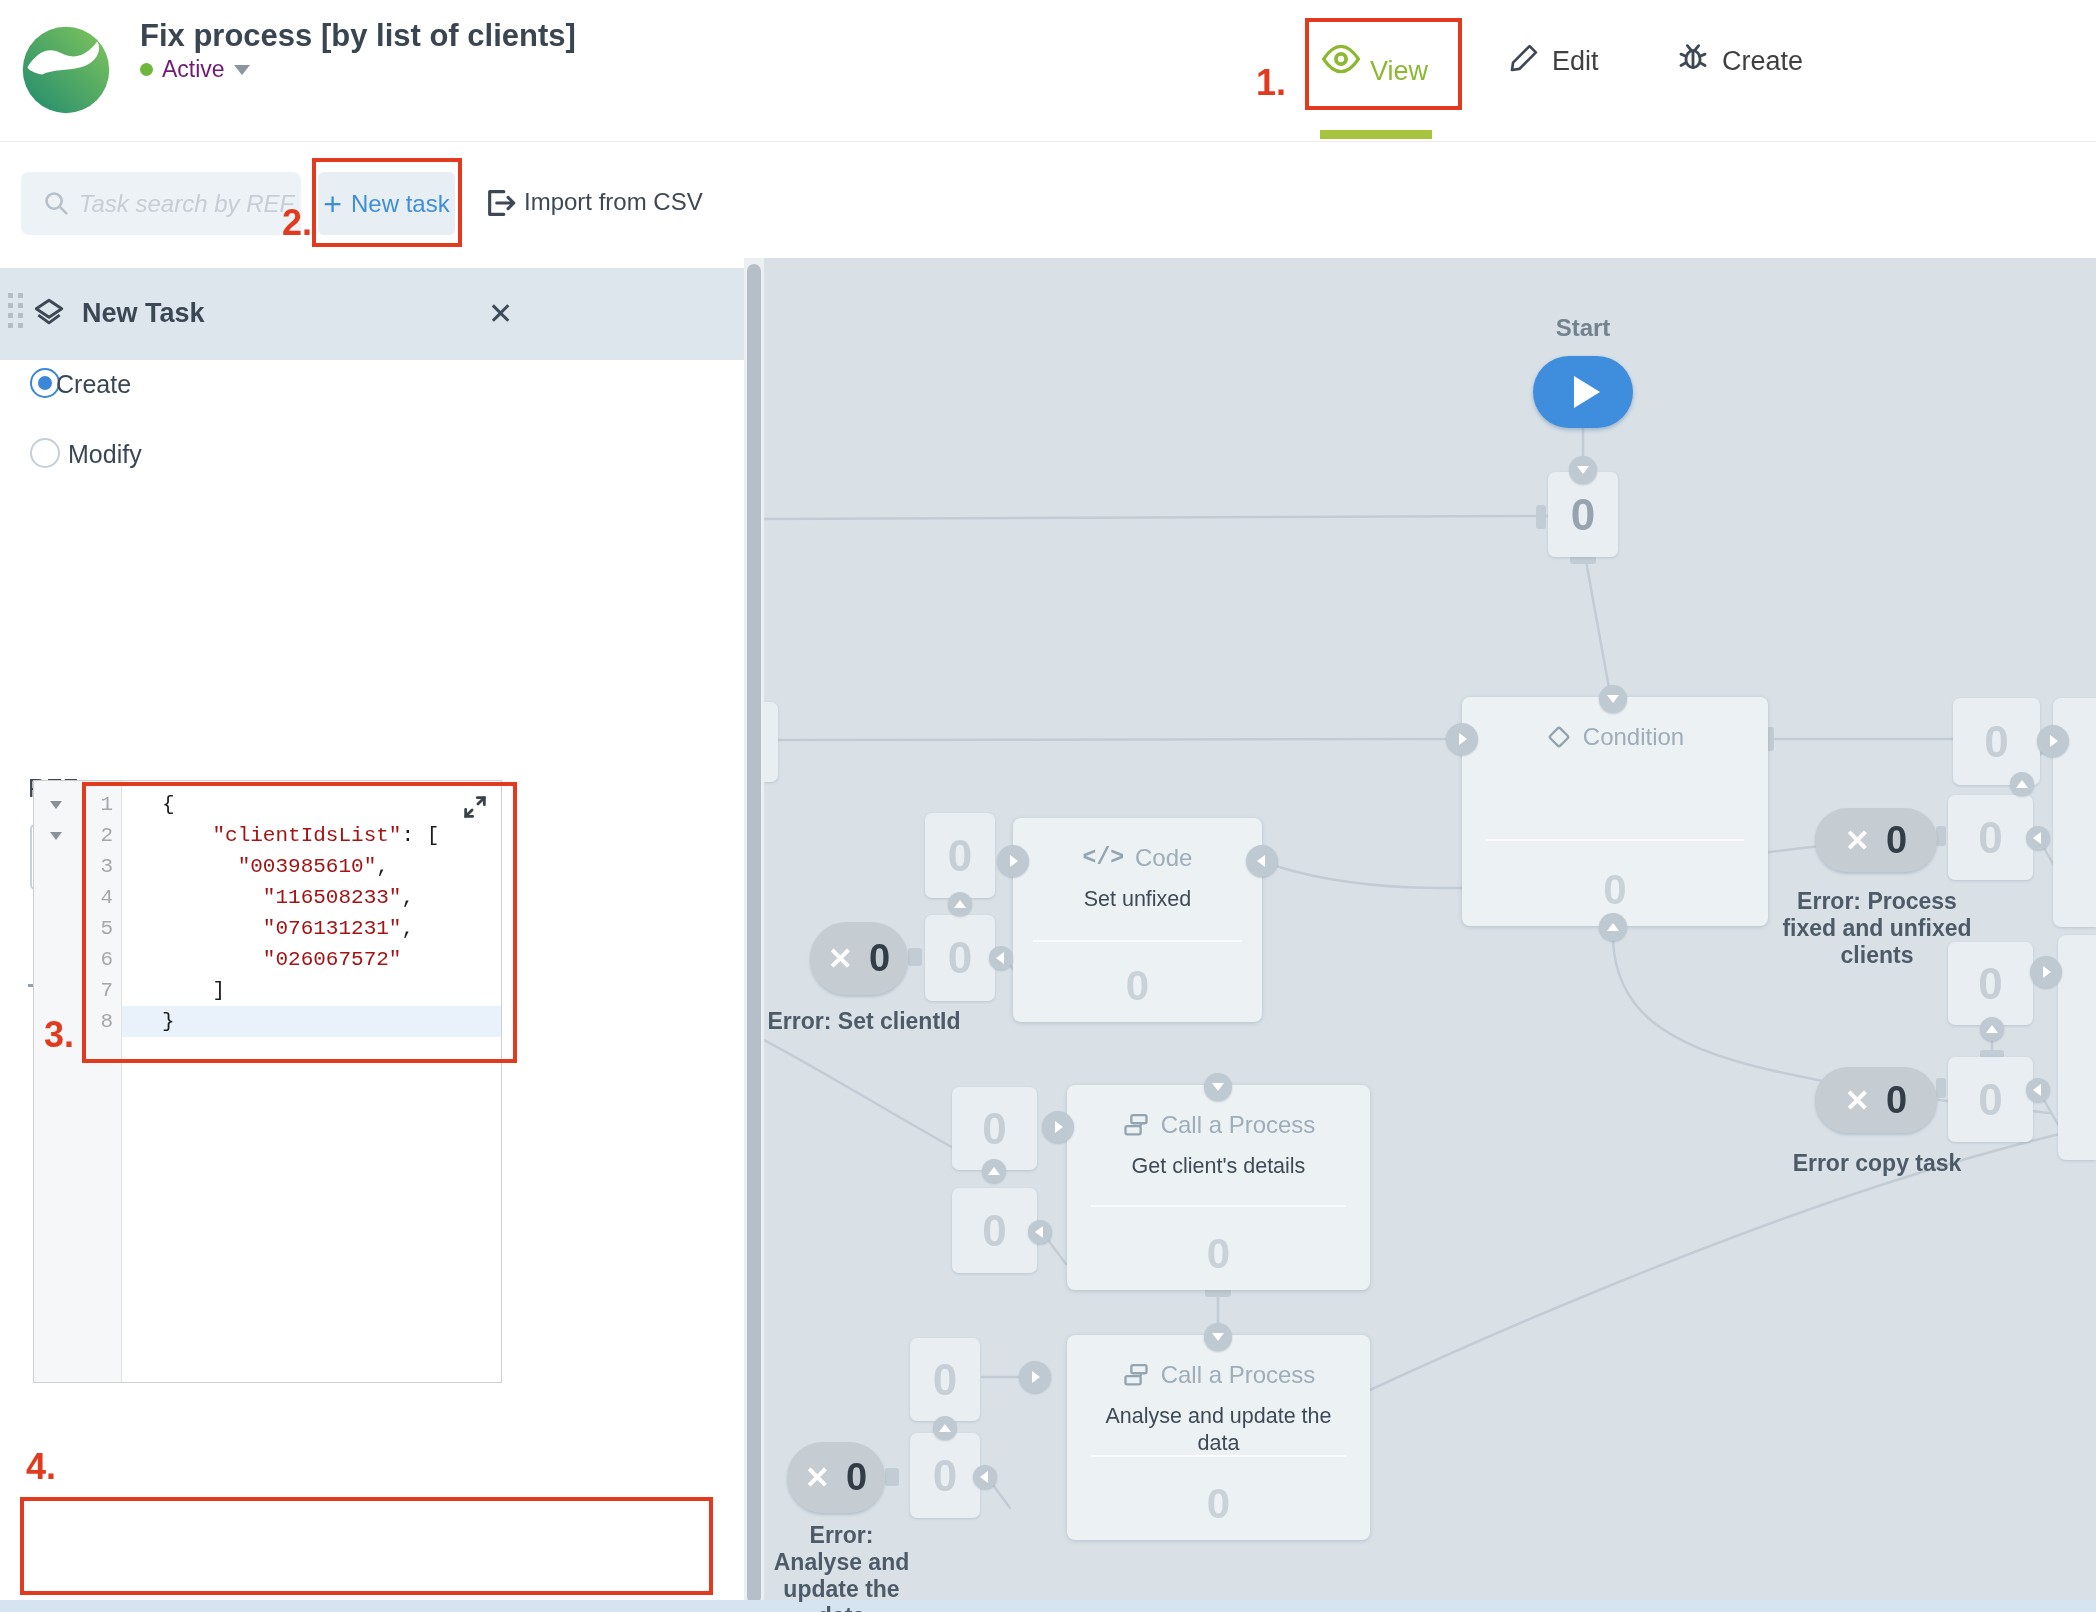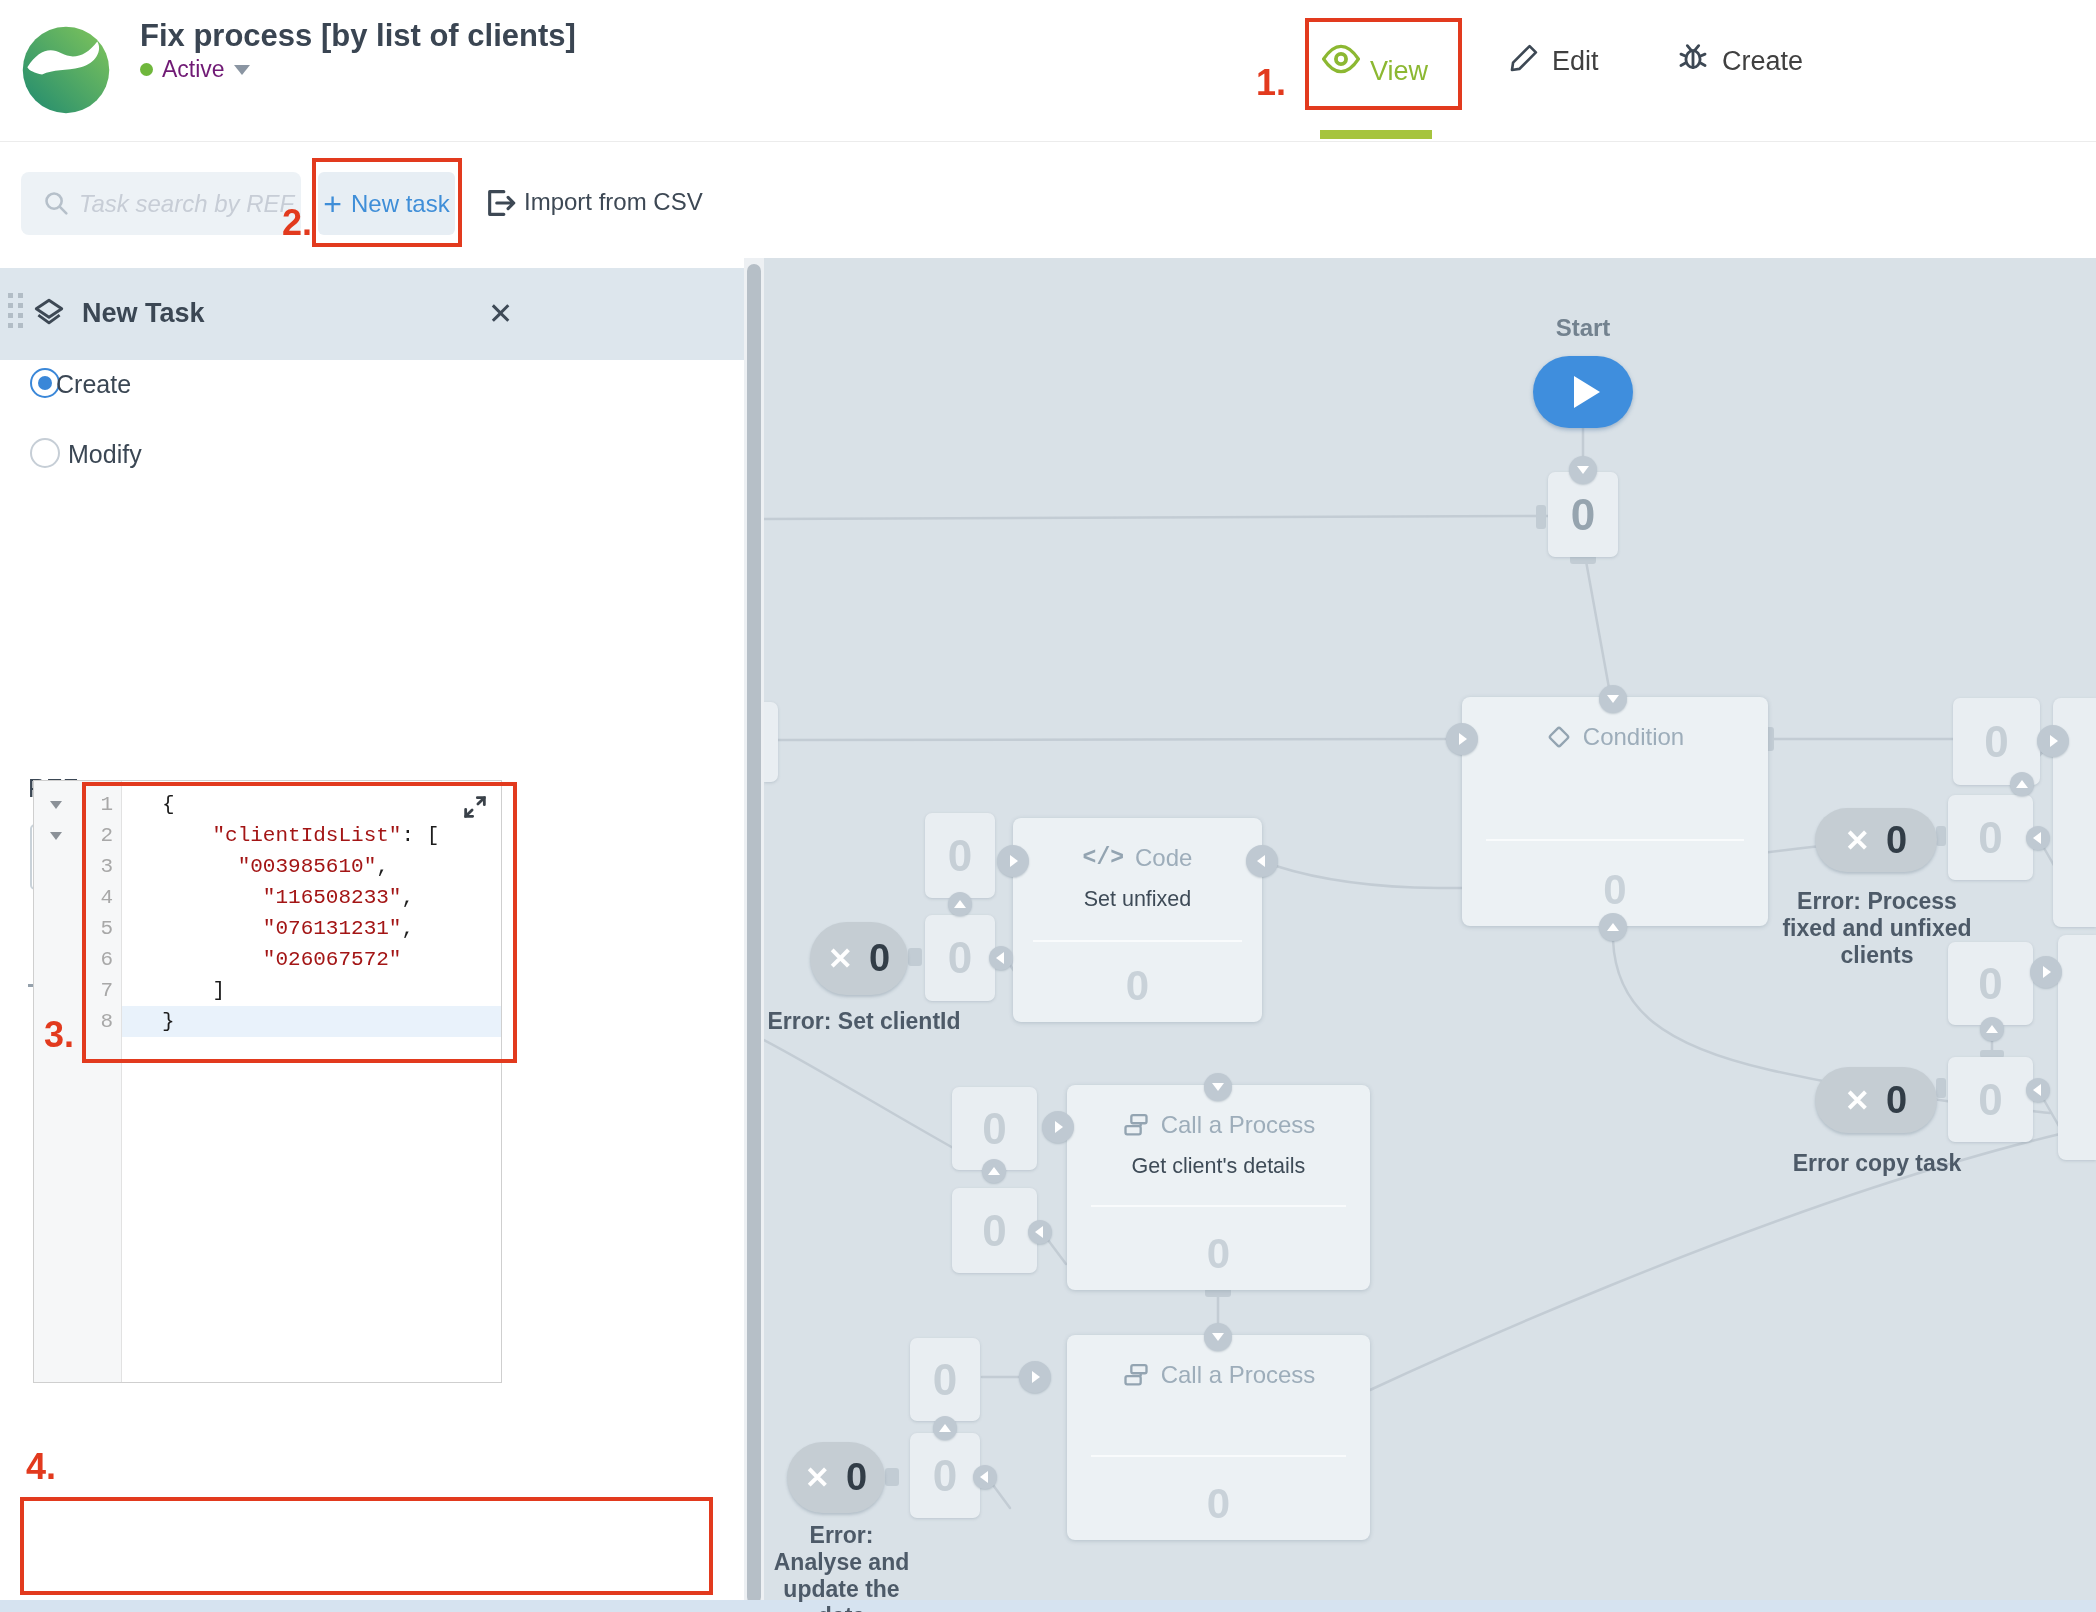--- a/index.html
+++ b/index.html
@@ -386,20 +386,21 @@
 
     <div class="node" style="left:303px;top:1077px;width:303px;height:205px;">
       <div class="ntype">
         <svg width="28" height="28" viewBox="0 0 24 24" fill="none" stroke="#93a4b1" stroke-width="2">
           <rect x="8" y="3.5" width="13" height="7" rx="1.5"></rect>
             <rect x="3" y="13" width="13" height="7" rx="1.5"></rect>
             <path d="M16 13 v-2.5"></path>
         </svg>
         <span>Call a Process</span>
       </div>
+      <div class="ntitle">Analyse and update the data</div>
       <div class="ndivider" style="top:120px;"></div>
       <div class="ncount">0</div>
     </div>
     <div class="cc cc28" style="left:440px;top:1065px;">
         <i class="t t-down"></i>
       </div>
 
     <div class="q" style="left:146px;top:1080px;width:70px;height:83px;">
         <span>0</span>
       </div>

